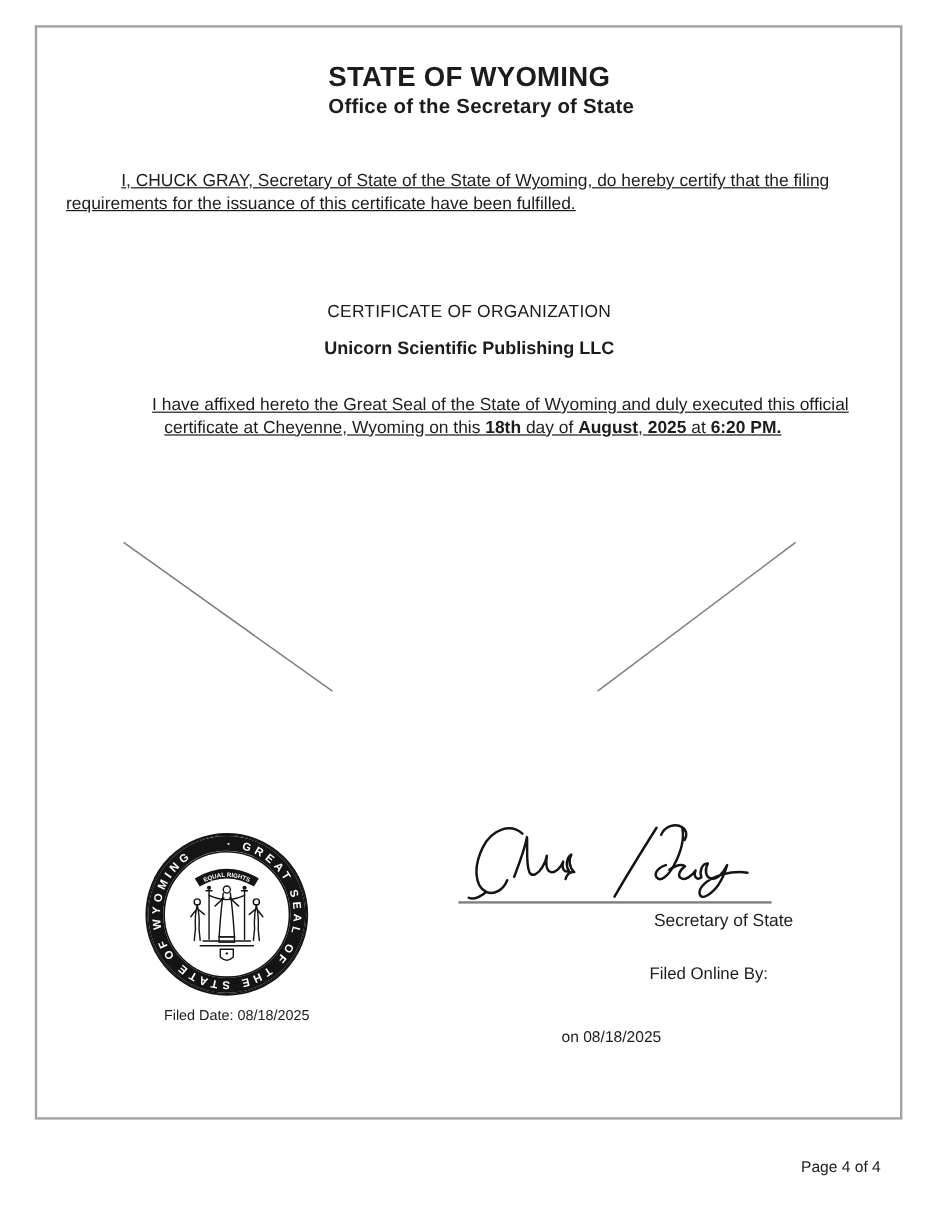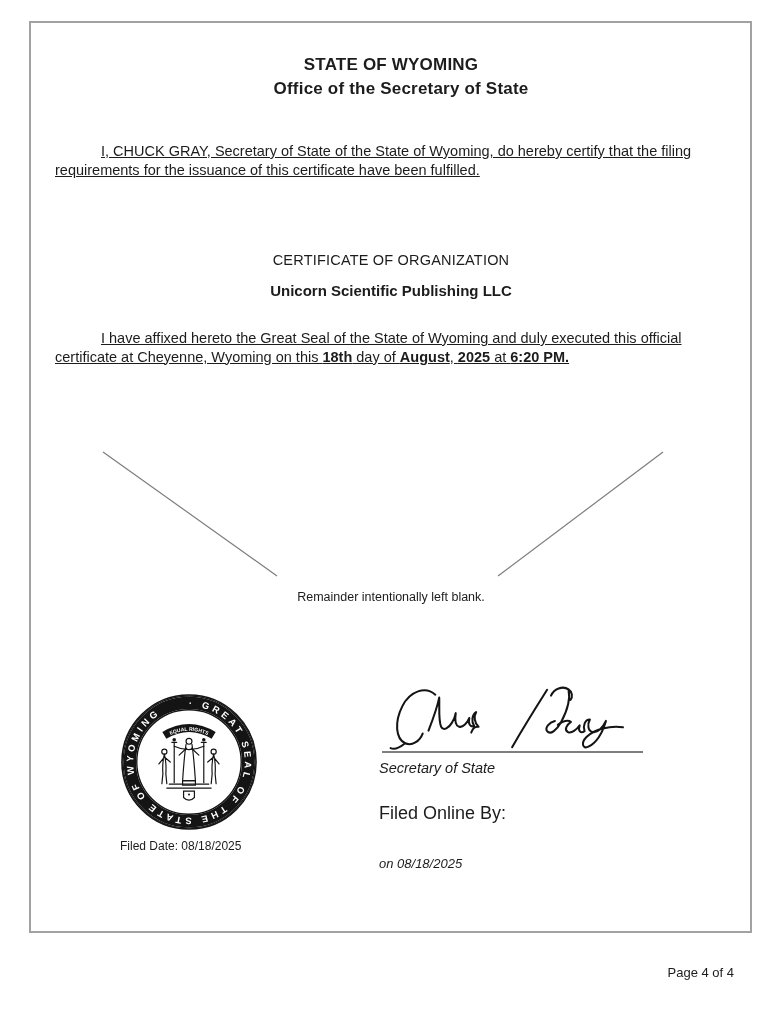--- a/index.html
+++ b/index.html
@@ -11,38 +11,38 @@
     color:#1c1c1c;
     overflow:hidden;
   }
   .abs{position:absolute;}
   .sheet-border{
     left:29px;top:21px;width:719px;height:908px;
     border:2px solid #a2a2a2;
     background:#ffffff;
   }
   .doc-header{left:0;top:56px;width:782px;text-align:center;}
-  .doc-title{font-size:17px;font-weight:bold;line-height:17px;letter-spacing:.2px;}
+  .doc-title{font-size:23px;font-weight:bold;line-height:17px;letter-spacing:.2px;}
   .doc-subtitle{font-size:17px;font-weight:bold;line-height:17px;margin-top:7px;letter-spacing:.2px;padding-left:20px;}
   .body-para{
     left:55px;width:678px;
     font-size:14.5px;line-height:18.5px;
     text-indent:46px;text-align:left;text-decoration:underline;
   }
   .para1{top:142px;}
-  .para2{top:329px;}
+  .para2{top:329px;text-align:center;}
   .center-line{left:0;width:782px;text-align:center;}
   .cert-heading{top:252px;font-size:14.5px;letter-spacing:.2px;}
   .entity-name{top:282px;font-size:15px;font-weight:bold;}
   .remainder{top:590px;font-size:12.5px;}
-  .filed-date{left:120px;top:839px;width:138px;text-align:left;font-size:12px;}
+  .filed-date{left:120px;top:839px;width:138px;text-align:right;font-size:12px;}
   .sig-line{left:382px;top:751px;width:261px;height:2px;background:#7f7f7f;}
-  .sig-title{left:379px;top:760px;width:261px;text-align:left;font-size:14.5px;font-style:italic;}
-  .filed-online{left:379px;top:803px;width:261px;text-align:left;font-size:18px;}
-  .filed-on{left:379px;top:856px;width:261px;text-align:left;font-size:13px;font-style:italic;}
+  .sig-title{left:400px;top:760px;width:261px;text-align:right;font-size:14.5px;}
+  .filed-online{left:379px;top:803px;width:261px;text-align:right;font-size:14px;}
+  .filed-on{left:379px;top:856px;width:261px;text-align:center;font-size:13px;}
   .page-num{top:965px;right:48px;font-size:13px;}
   svg{display:block;}
 </style>
 </head>
 <body>
 
 <div id="page">
 
   <div class="abs sheet-border"></div>
 
@@ -56,21 +56,20 @@
   <div class="abs center-line cert-heading">CERTIFICATE OF ORGANIZATION</div>
   <div class="abs center-line entity-name">Unicorn Scientific Publishing LLC</div>
 
   <div class="abs body-para para2"><span>I have affixed hereto the Great Seal of the State of Wyoming and duly executed this official certificate at Cheyenne, Wyoming on this </span><b>18th</b><span> day of </span><b>August</b><span>, </span><b>2025</b><span> at </span><b>6:20 PM.</b></div>
 
   <svg class="abs" style="left:100px;top:448px;" width="566" height="132" viewBox="0 0 566 132">
     <line x1="3" y1="4" x2="177" y2="128" stroke="#7d7d7d" stroke-width="1.2"></line>
     <line x1="398" y1="128" x2="563" y2="4" stroke="#7d7d7d" stroke-width="1.2"></line>
   </svg>
 
-  <div class="abs center-line remainder">Remainder intentionally left blank.</div>
 
   <svg class="abs" style="left:120px;top:693px;" width="138" height="138" viewBox="0 0 140 140">
     <defs>
       <path id="ringPath" d="M 70 13.5 A 56.5 56.5 0 1 1 69.98 13.5"></path>
       <path id="bannerPath" d="M 46 45.5 Q 70 31 94 45.5"></path>
     </defs>
     <circle cx="70" cy="70" r="68" fill="#ffffff" stroke="#141414" stroke-width="1.6"></circle>
     <circle cx="70" cy="70" r="60" fill="none" stroke="#141414" stroke-width="12.5"></circle>
     <circle cx="70" cy="70" r="66.8" fill="none" stroke="#141414" stroke-width="1.2"></circle>
     <circle cx="70" cy="70" r="53" fill="none" stroke="#141414" stroke-width="1.4"></circle>

